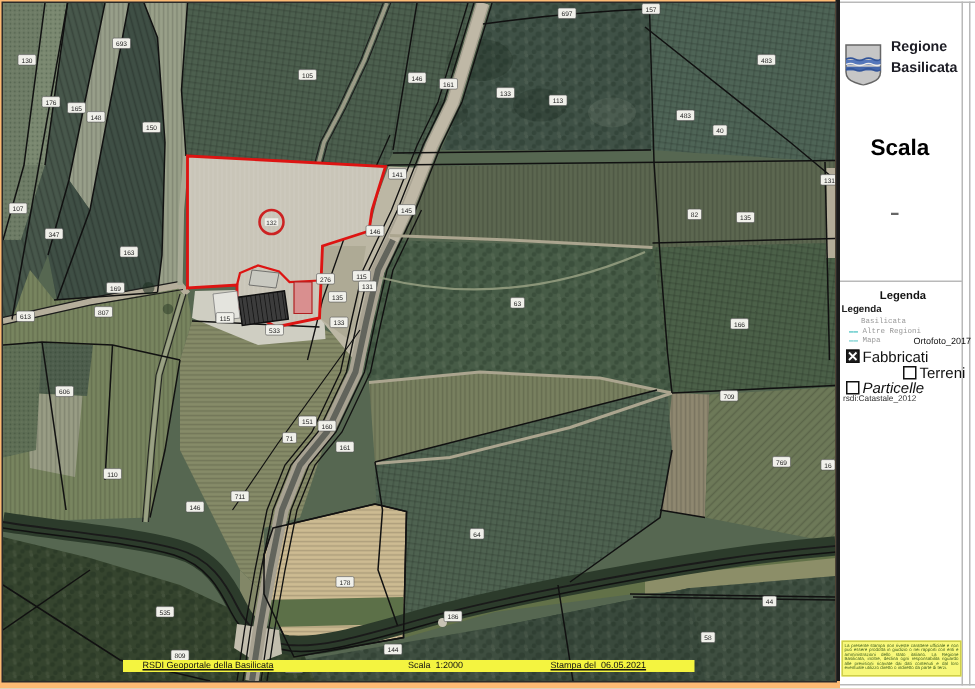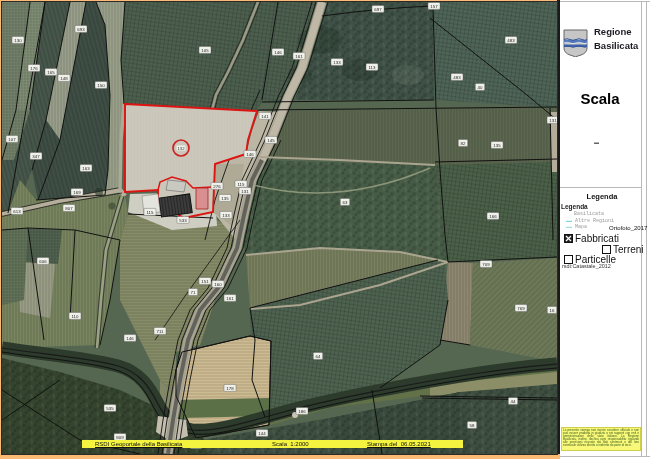--- a/index.html
+++ b/index.html
@@ -389,21 +389,21 @@
  <div id="legbold">Legenda</div>
  <div id="leg2">Legenda</div>
  <div class="lgray" style="left:14px;top:211px;">Basilicata</div>
  <div class="lgray" style="left:6px;top:217.5px;"><span style="color:#7fd4d4">▬▬</span> Altre Regioni</div>
  <div class="lgray" style="left:6px;top:224px;"><span style="color:#9fdede">▬▬</span> Mapa</div>
  <div id="orto">Ortofoto_2017</div>
  <div class="cbrow" style="top:233px;"><span class="cb cbf" style="position:relative;"><svg width="7" height="7" style="position:absolute;left:0;top:0">
             <path d="M1,1 L6,6 M6,1 L1,6" stroke="#fff" stroke-width="1.2"></path>
           </svg></span>Fabbricati</div>
  <div class="cbrow" style="top:243.5px;padding-left:38px;"><span class="cb"></span>Terreni</div>
- <div class="cbrow" style="top:254px;"><span class="cb"></span>Particelle</div>
+ <div class="cbrow" style="top:254px;font-style:italic;"><span class="cb"></span>Particelle</div>
  <div id="rsdi">rsdi:Catastale_2012</div>
  <div id="disc">La presente stampa non riveste carattere ufficiale e non puo essere prodotta in giudizio o nei rapporti con enti e amministrazioni dello stato italiano. La Regione Basilicata, inoltre, declina ogni responsabilita riguardo alle previsioni ricavate dai dati contenuti e dal loro eventuale utilizzo diretto o indiretto da parte di terzi.</div>
 </div>
 <div id="ybar">
  <span style="left:13px;text-decoration:underline;">RSDI Geoportale della Basilicata</span>
  <span style="left:190px;">Scala&nbsp; 1:2000</span>
  <span style="left:285px;text-decoration:underline;">Stampa del&nbsp; 06.05.2021</span>
 </div>
 </div>
 

